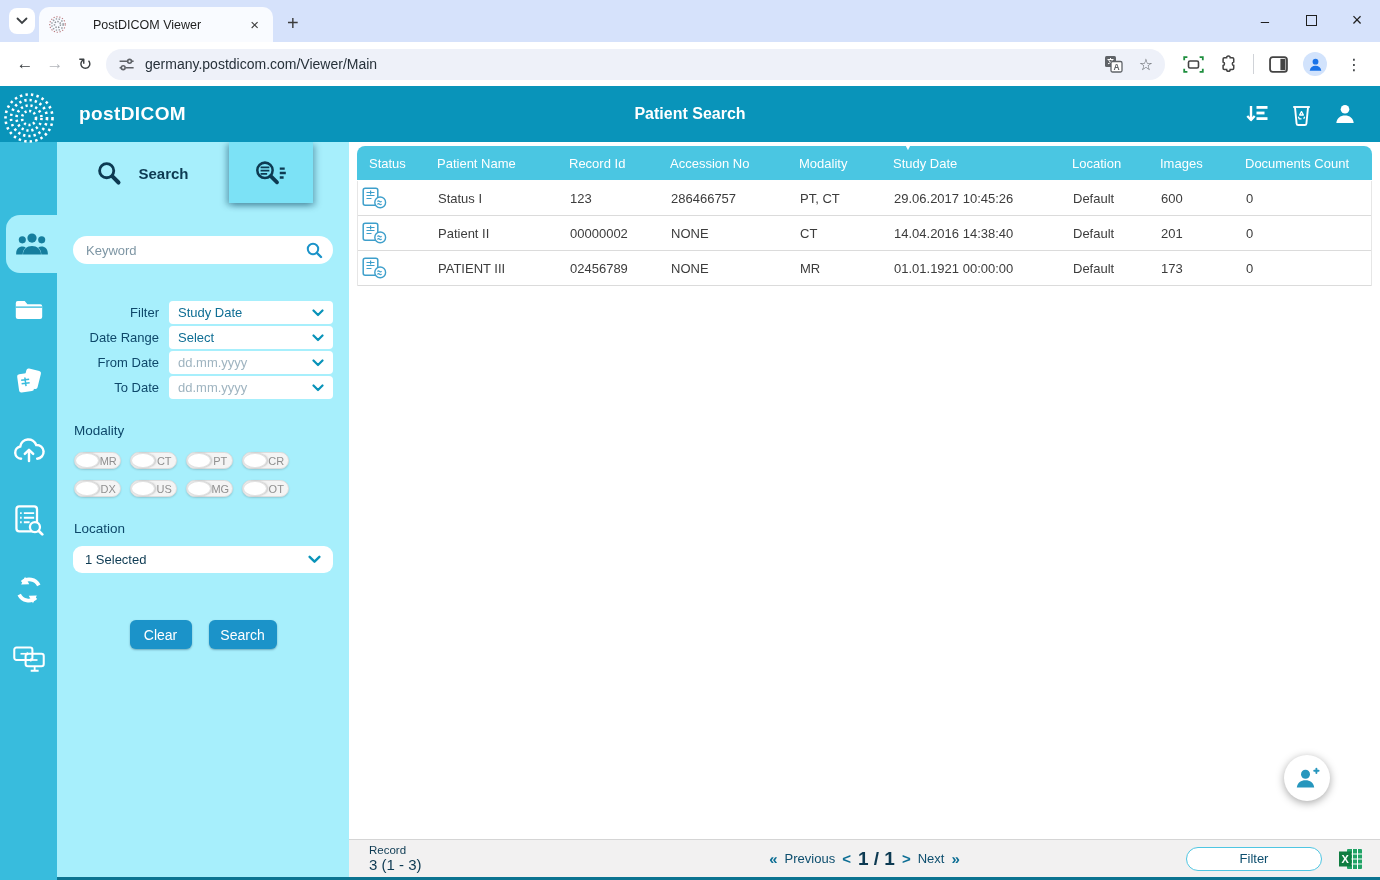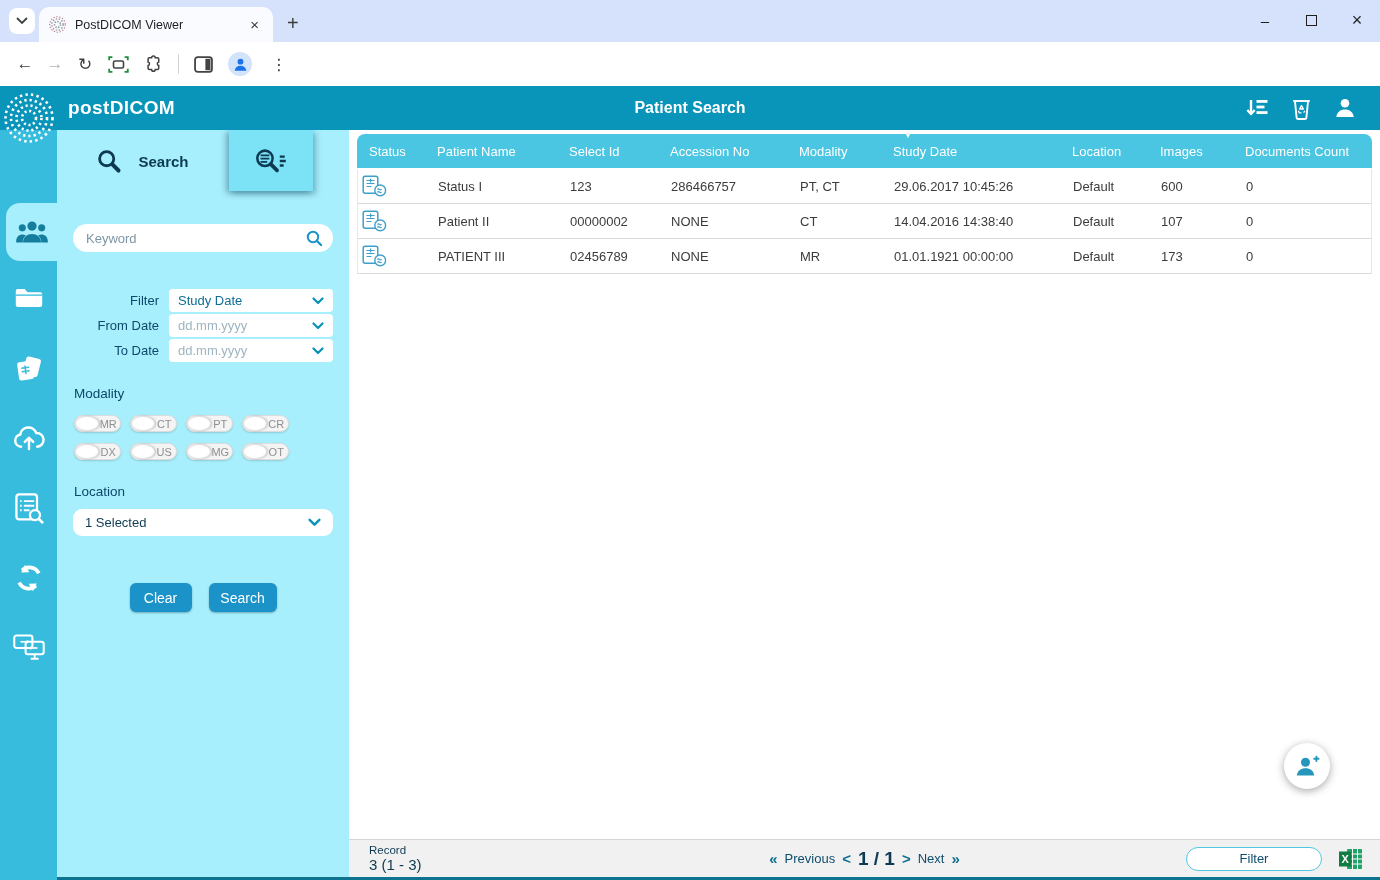--- a/index.html
+++ b/index.html
@@ -6,21 +6,21 @@
   html,body { width:1380px; height:880px; overflow:hidden;
     font-family:"Liberation Sans","DejaVu Sans",sans-serif; }
   .screen { width:1380px; height:880px; display:flex; flex-direction:column; background:#fff; }
 
   
   .tabstrip { height:42px; background:#D6E2FB; display:flex; align-items:flex-end; position:relative; }
   .tab-search-btn { width:26px; height:26px; margin:0 0 8px 9px; border:none; border-radius:8px;
     background:#fff; display:flex; align-items:center; justify-content:center; cursor:pointer; }
   .btab { width:234px; height:35px; margin-left:4px; background:#F9FBFF; border-radius:10px 10px 0 0;
     display:flex; align-items:center; padding:0 8px 0 10px; position:relative; }
-  .btab-title { font-size:12.5px; color:#1f1f1f; margin-left:9px; flex:1; white-space:nowrap; overflow:hidden; }
+  .btab-title { font-size:12.5px; color:#1f1f1f; margin-left:27px; flex:1; white-space:nowrap; overflow:hidden; }
   .btab-close { font-size:15px; color:#3c3c3c; padding:0 6px; cursor:pointer; }
   .newtab { font-size:20px; color:#3c3c3c; margin:0 0 9px 14px; cursor:pointer; line-height:1; }
   .win-controls { position:absolute; right:10px; top:10px; display:flex; gap:20px; align-items:center; }
   .wc { width:26px; text-align:center; color:#1f1f1f; cursor:pointer; font-size:15px; }
   .wc-max-box { display:inline-block; width:11px; height:11px; border:1.4px solid #1f1f1f; }
   .wc-close { font-size:18px; }
 
   .toolbar { height:44px; background:#fff; display:flex; align-items:center; padding:0 10px; }
   .navbtn { font-size:17px; color:#3c4043; width:30px; text-align:center; cursor:pointer; }
   .navbtn.disabled { color:#B2B5BA; }
@@ -29,21 +29,21 @@
   .url-text { font-size:14px; color:#27313a; margin-left:10px; flex:1; }
   .url-star { font-size:16px; color:#5F6368; margin-left:16px; cursor:pointer; }
   .tb-actions { display:flex; align-items:center; gap:15px; margin:0 4px 0 8px; }
   .tb-divider { width:1px; height:20px; background:#D0D3D8; }
   .avatar { width:24px; height:24px; border-radius:50%; background:#D2E3FC; display:flex;
     align-items:center; justify-content:center; cursor:pointer; }
   .kebab { font-size:16px; color:#3c4043; cursor:pointer; padding:0 4px; }
 
   
   .app { flex:1; display:flex; flex-direction:column; position:relative; }
-  .app-header { height:44px; background:#0994BA; display:flex; align-items:center; position:relative; z-index:3; }
+  .app-header { height:56px; background:#0994BA; display:flex; align-items:center; position:relative; z-index:3;padding-left:11px; }
   .logo-mark { position:absolute; left:3px; top:3px; }
   .brand { color:#fff; font-size:19px; font-weight:bold; letter-spacing:.4px; margin-left:68px; }
   .page-title { position:absolute; left:50%; transform:translateX(-50%); color:#fff; font-size:16px; font-weight:bold; }
   .hdr-actions { position:absolute; right:24px; display:flex; gap:23px; align-items:center; }
   .hdr-ico { cursor:pointer; display:flex; }
 
   .app-body { flex:1; display:flex; position:relative; }
   .app-body::after { content:""; position:absolute; left:57px; right:0; bottom:0; height:3px; background:#0C7491; }
 
   
@@ -151,20 +151,38 @@
       <span class="wc">–</span>
       <span class="wc"><span class="wc-max-box"></span></span>
       <span class="wc wc-close">×</span>
     </div>
   </div>
 
   <div class="toolbar">
     <span class="navbtn">←</span>
     <span class="navbtn disabled">→</span>
     <span class="navbtn">↻</span>
+    <div class="urlbar">
+      <svg width="17" height="17" viewBox="0 0 16 16">
+        <g stroke="#5F6368" stroke-width="1.5" fill="none">
+          <path d="M1.5 5h7.4M13 5h1.7"></path>
+            <circle cx="10.9" cy="5" r="1.8"></circle>
+          <path d="M1.5 11h1.6M7.2 11h7.5"></path>
+            <circle cx="4.9" cy="11" r="1.8"></circle>
+        </g>
+      </svg>
+      <span class="url-text">germany.postdicom.com/Viewer/Main</span>
+      <svg width="19" height="18" viewBox="0 0 19 18">
+        <rect x="1" y="1" width="11" height="11" rx="1.5" fill="#5F6368"></rect>
+        <path d="M3.5 4.5h6M6.5 3v1.5M4.5 4.5c.6 2 2.6 3.8 4.6 4.3M8.6 4.5C8 6.5 6 8.3 4 8.8" stroke="#fff" stroke-width="1" fill="none"></path>
+        <rect x="7" y="6.5" width="11" height="10.5" rx="1.5" fill="#fff" stroke="#5F6368" stroke-width="1.3"></rect>
+        <text x="12.5" y="15" font-size="8.5" font-weight="bold" fill="#5F6368" text-anchor="middle" font-family="Liberation Sans,sans-serif">A</text>
+      </svg>
+      <span class="url-star">☆</span>
+    </div>
     <div class="tb-actions">
       <svg width="21" height="17" viewBox="0 0 21 17">
         <rect x="5.5" y="5" width="10" height="7" rx="1.5" fill="none" stroke="#434343" stroke-width="1.6"></rect>
         <g stroke="#1E8E3E" stroke-width="1.8" fill="none">
           <path d="M1.2 4.2V1.2h3.2M16.6 1.2h3.2v3M19.8 12.8v3h-3.2M4.4 15.8H1.2v-3"></path>
         </g>
       </svg>
       <svg width="19" height="19" viewBox="0 0 20 20">
         <path d="M8 3a1.9 1.9 0 0 1 3.8 0h2.4A1.3 1.3 0 0 1 15.5 4.3v3a1.9 1.9 0 0 0 0 3.7v3a1.3 1.3 0 0 1-1.3 1.3h-2.4a1.9 1.9 0 0 1-3.8 0H5.6A1.3 1.3 0 0 1 4.3 14v-2.9a1.9 1.9 0 0 0 0-3.7V4.3A1.3 1.3 0 0 1 5.6 3z" fill="none" stroke="#434343" stroke-width="1.6"></path>
       </svg>
@@ -330,20 +348,29 @@
           <div class="f-row">
             <span class="f-label">Filter</span>
             <div class="dd">
               <span class="dd-val">Study Date</span>
               <svg width="12" height="8" viewBox="0 0 12 8">
                   <path d="M1.5 1.5 6 6l4.5-4.5" fill="none" stroke="#0993B9" stroke-width="2.2" stroke-linecap="round" stroke-linejoin="round"></path>
                 </svg>
             </div>
           </div>
           <div class="f-row">
+            <span class="f-label">Date Range</span>
+            <div class="dd">
+              <span class="dd-val">Select</span>
+              <svg width="12" height="8" viewBox="0 0 12 8">
+                  <path d="M1.5 1.5 6 6l4.5-4.5" fill="none" stroke="#0993B9" stroke-width="2.2" stroke-linecap="round" stroke-linejoin="round"></path>
+                </svg>
+            </div>
+          </div>
+          <div class="f-row">
             <span class="f-label">From Date</span>
             <div class="dd">
               <span class="dd-val muted">dd.mm.yyyy</span>
               <svg width="12" height="8" viewBox="0 0 12 8">
                   <path d="M1.5 1.5 6 6l4.5-4.5" fill="none" stroke="#0993B9" stroke-width="2.2" stroke-linecap="round" stroke-linejoin="round"></path>
                 </svg>
             </div>
           </div>
           <div class="f-row">
             <span class="f-label">To Date</span>
@@ -405,21 +432,21 @@
         <div class="btn-row">
           <button class="tbtn clear">Clear</button>
           <button class="tbtn search">Search</button>
         </div>
       </div>
 
       <div class="main">
         <div class="thead tgrid">
           <span class="th">Status</span>
           <span class="th">Patient Name</span>
-          <span class="th">Select Id</span>
+          <span class="th">Record Id</span>
           <span class="th">Accession No</span>
           <span class="th">Modality</span>
           <span class="th">
             <span class="sort-ind">▼</span>
             <span>Study Date</span>
           </span>
           <span class="th">Location</span>
           <span class="th">Images</span>
           <span class="th">Documents Count</span>
         </div>
@@ -461,21 +488,21 @@
                     <path d="M15.5 17.5q1-1.5 2-.3t2-.3"></path>
                 </g>
               </svg>
             </span>
             <span>Patient II</span>
             <span>00000002</span>
             <span>NONE</span>
             <span>CT</span>
             <span>14.04.2016 14:38:40</span>
             <span>Default</span>
-            <span>107</span>
+            <span>201</span>
             <span>0</span>
           </div>
           <div class="trow tgrid">
             <span class="sico">
               <svg width="25" height="22" viewBox="0 0 25 22">
                 <rect x="1.2" y="1.2" width="14.6" height="17" rx="2" fill="#fff" stroke="#3E9FCB" stroke-width="1.5"></rect>
                 <g stroke="#3E9FCB" stroke-width="1.2" fill="none">
                     <path d="M4.5 5.5h8M4.5 8.5h8M4.5 11.5h5M8.6 3.4v4.2"></path>
                   </g>
                 <circle cx="18.2" cy="15.4" r="5.4" fill="#fff" stroke="#3E9FCB" stroke-width="1.4"></circle>

